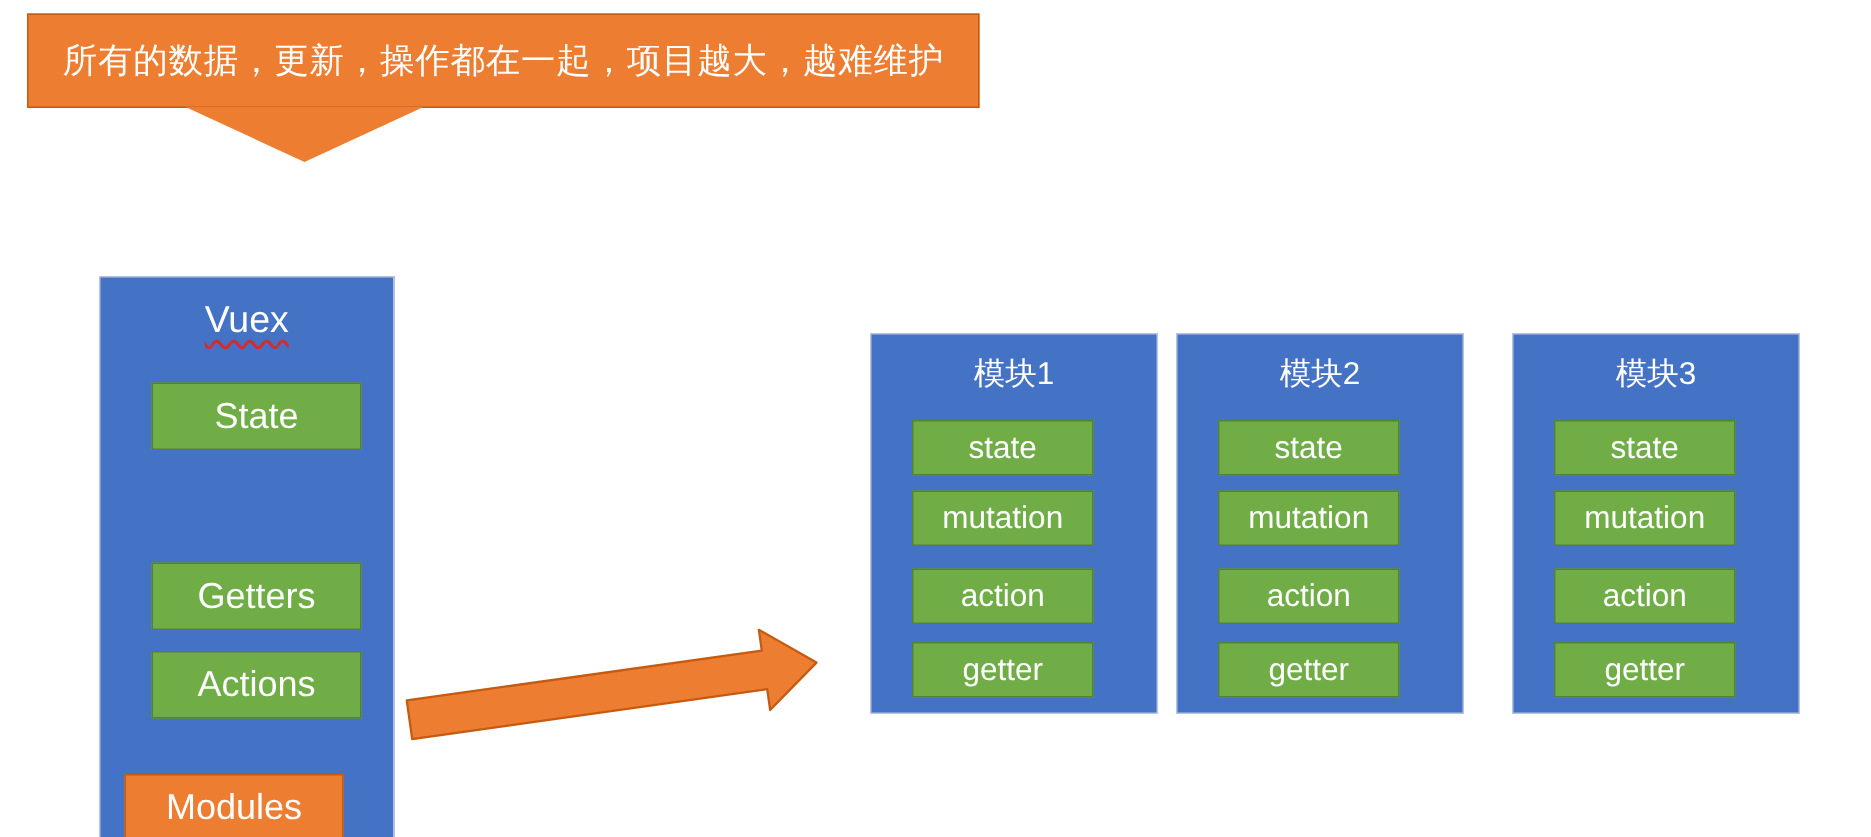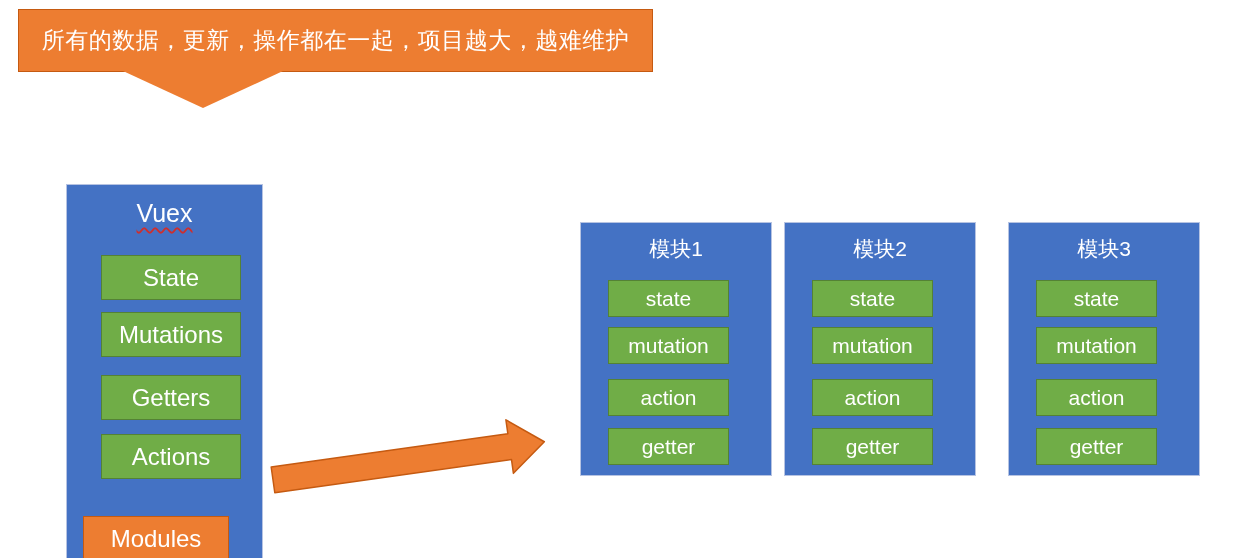--- a/index.html
+++ b/index.html
@@ -156,21 +156,20 @@
   <div class="banner">
     <span>所有的数据，更新，操作都在一起，项目越大，越难维护</span>
     <div class="banner-tail"></div>
   </div>
 
   <div class="panel vuex-panel">
     <div class="vuex-title">
       <span class="squiggle">Vuex</span>
     </div>
     <div class="chip green-chip vx-chip" style="top:70px">State</div>
-    <div class="chip green-chip vx-chip" style="top:127px">Mutations</div>
     <div class="chip green-chip vx-chip" style="top:190px">Getters</div>
     <div class="chip green-chip vx-chip" style="top:249px">Actions</div>
     <div class="chip orange-chip vx-chip" style="top:331px">Modules</div>
   </div>
 
   <div class="arrow-wrap">
     <svg viewBox="0 0 276 56" preserveAspectRatio="none" aria-hidden="true">
       <polygon points="1,15 240,15 240,1 275,28 240,55 240,41 1,41"></polygon>
     </svg>
   </div>

